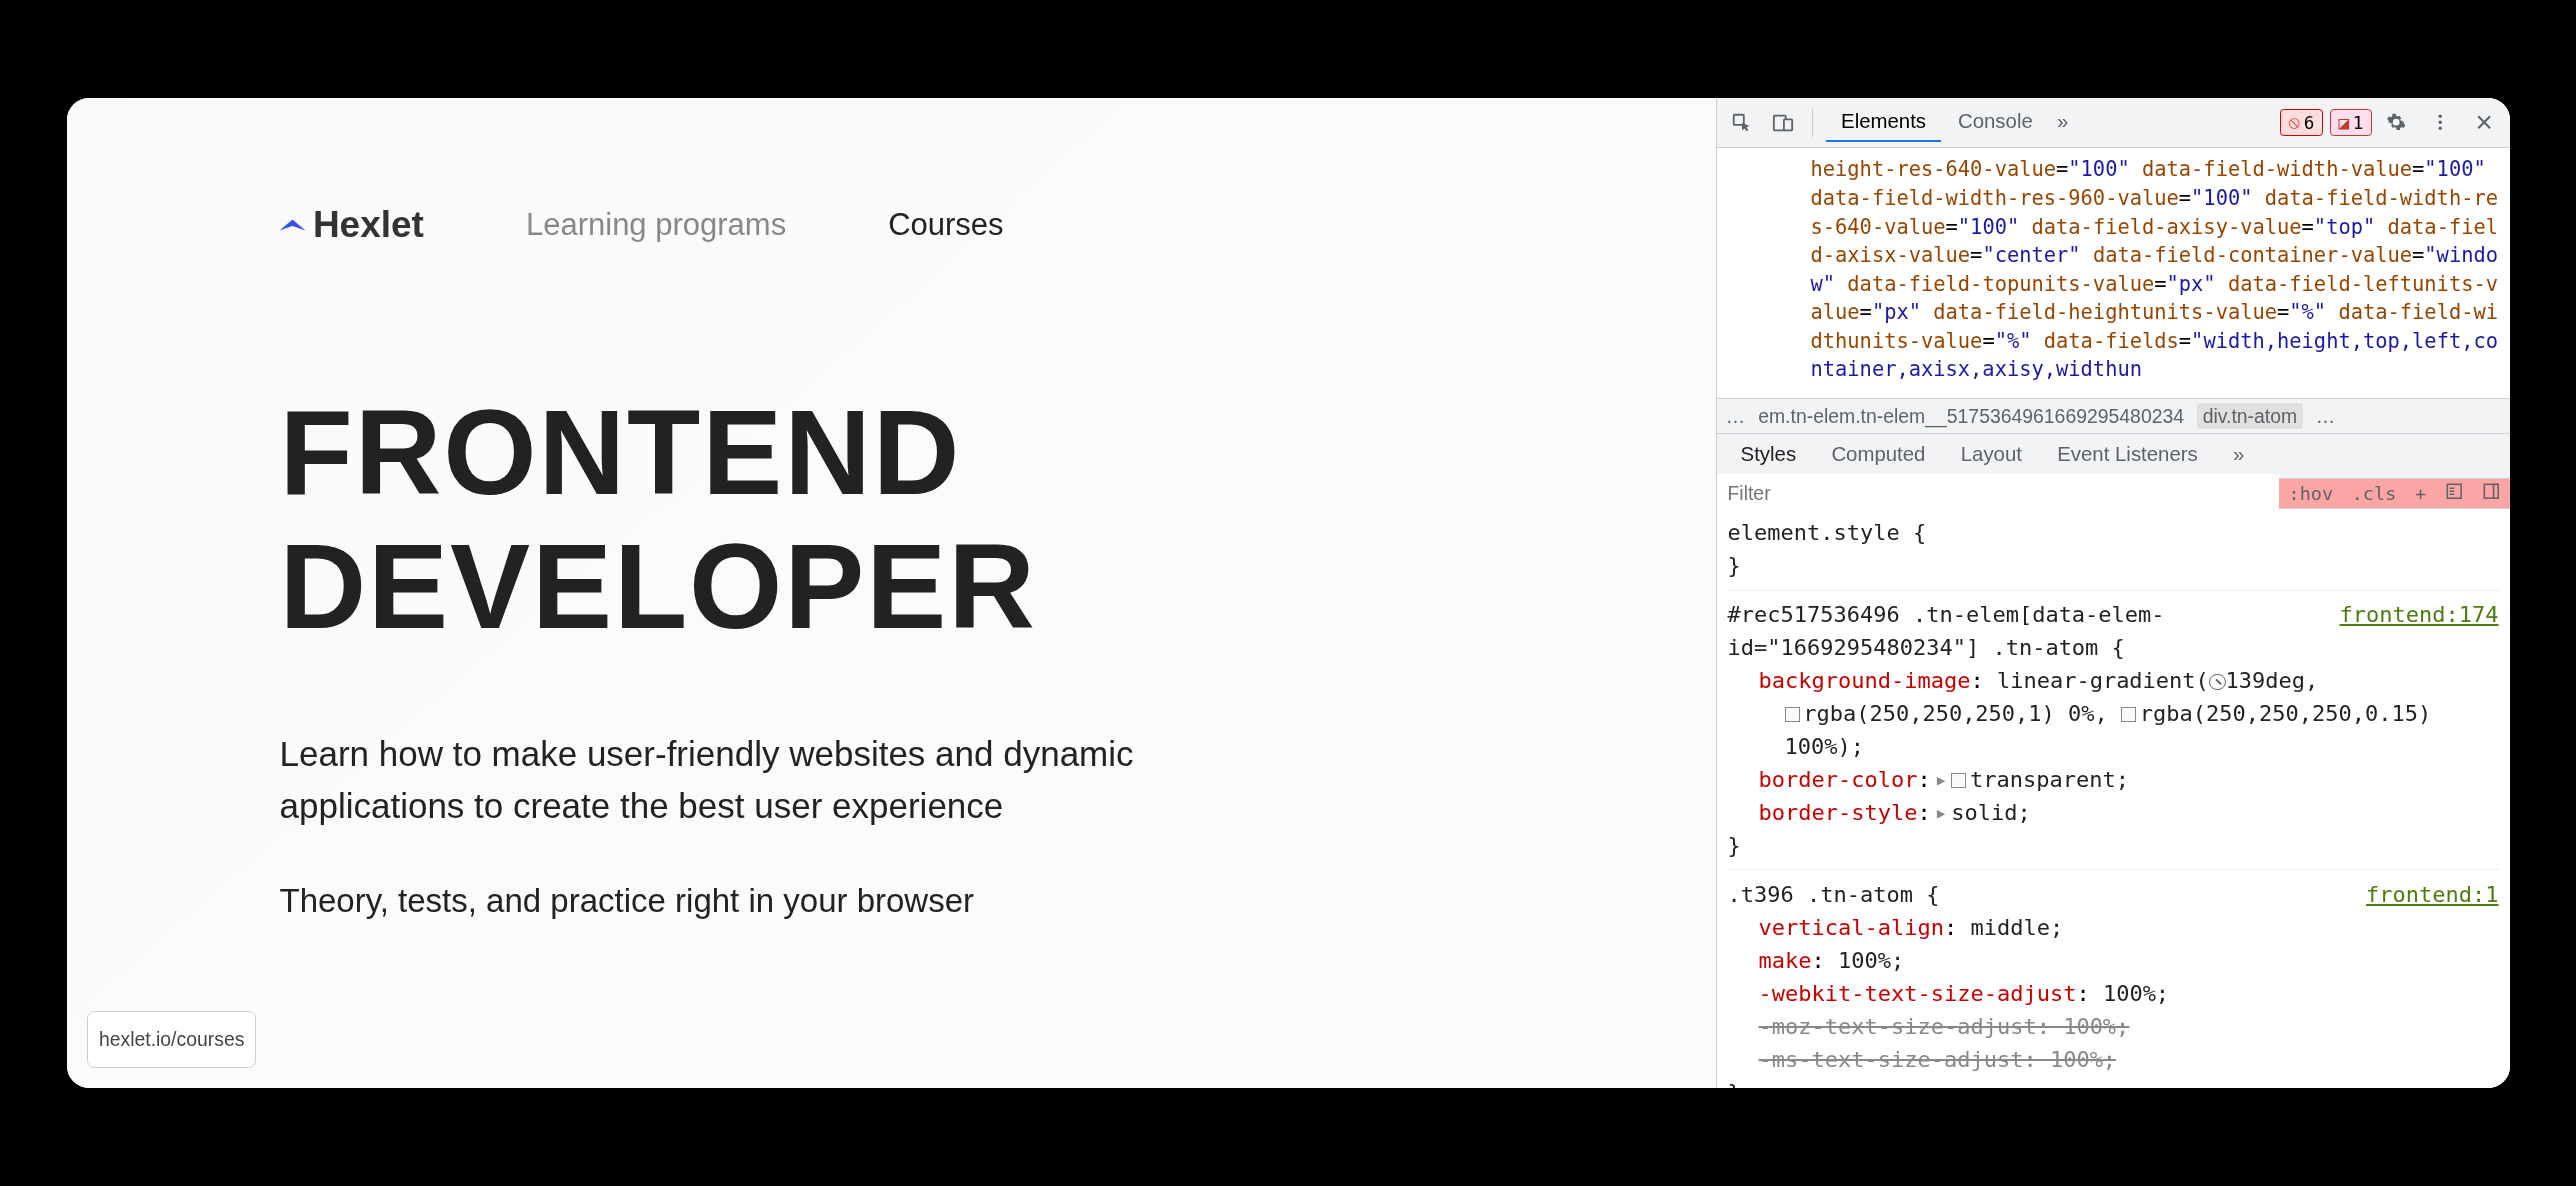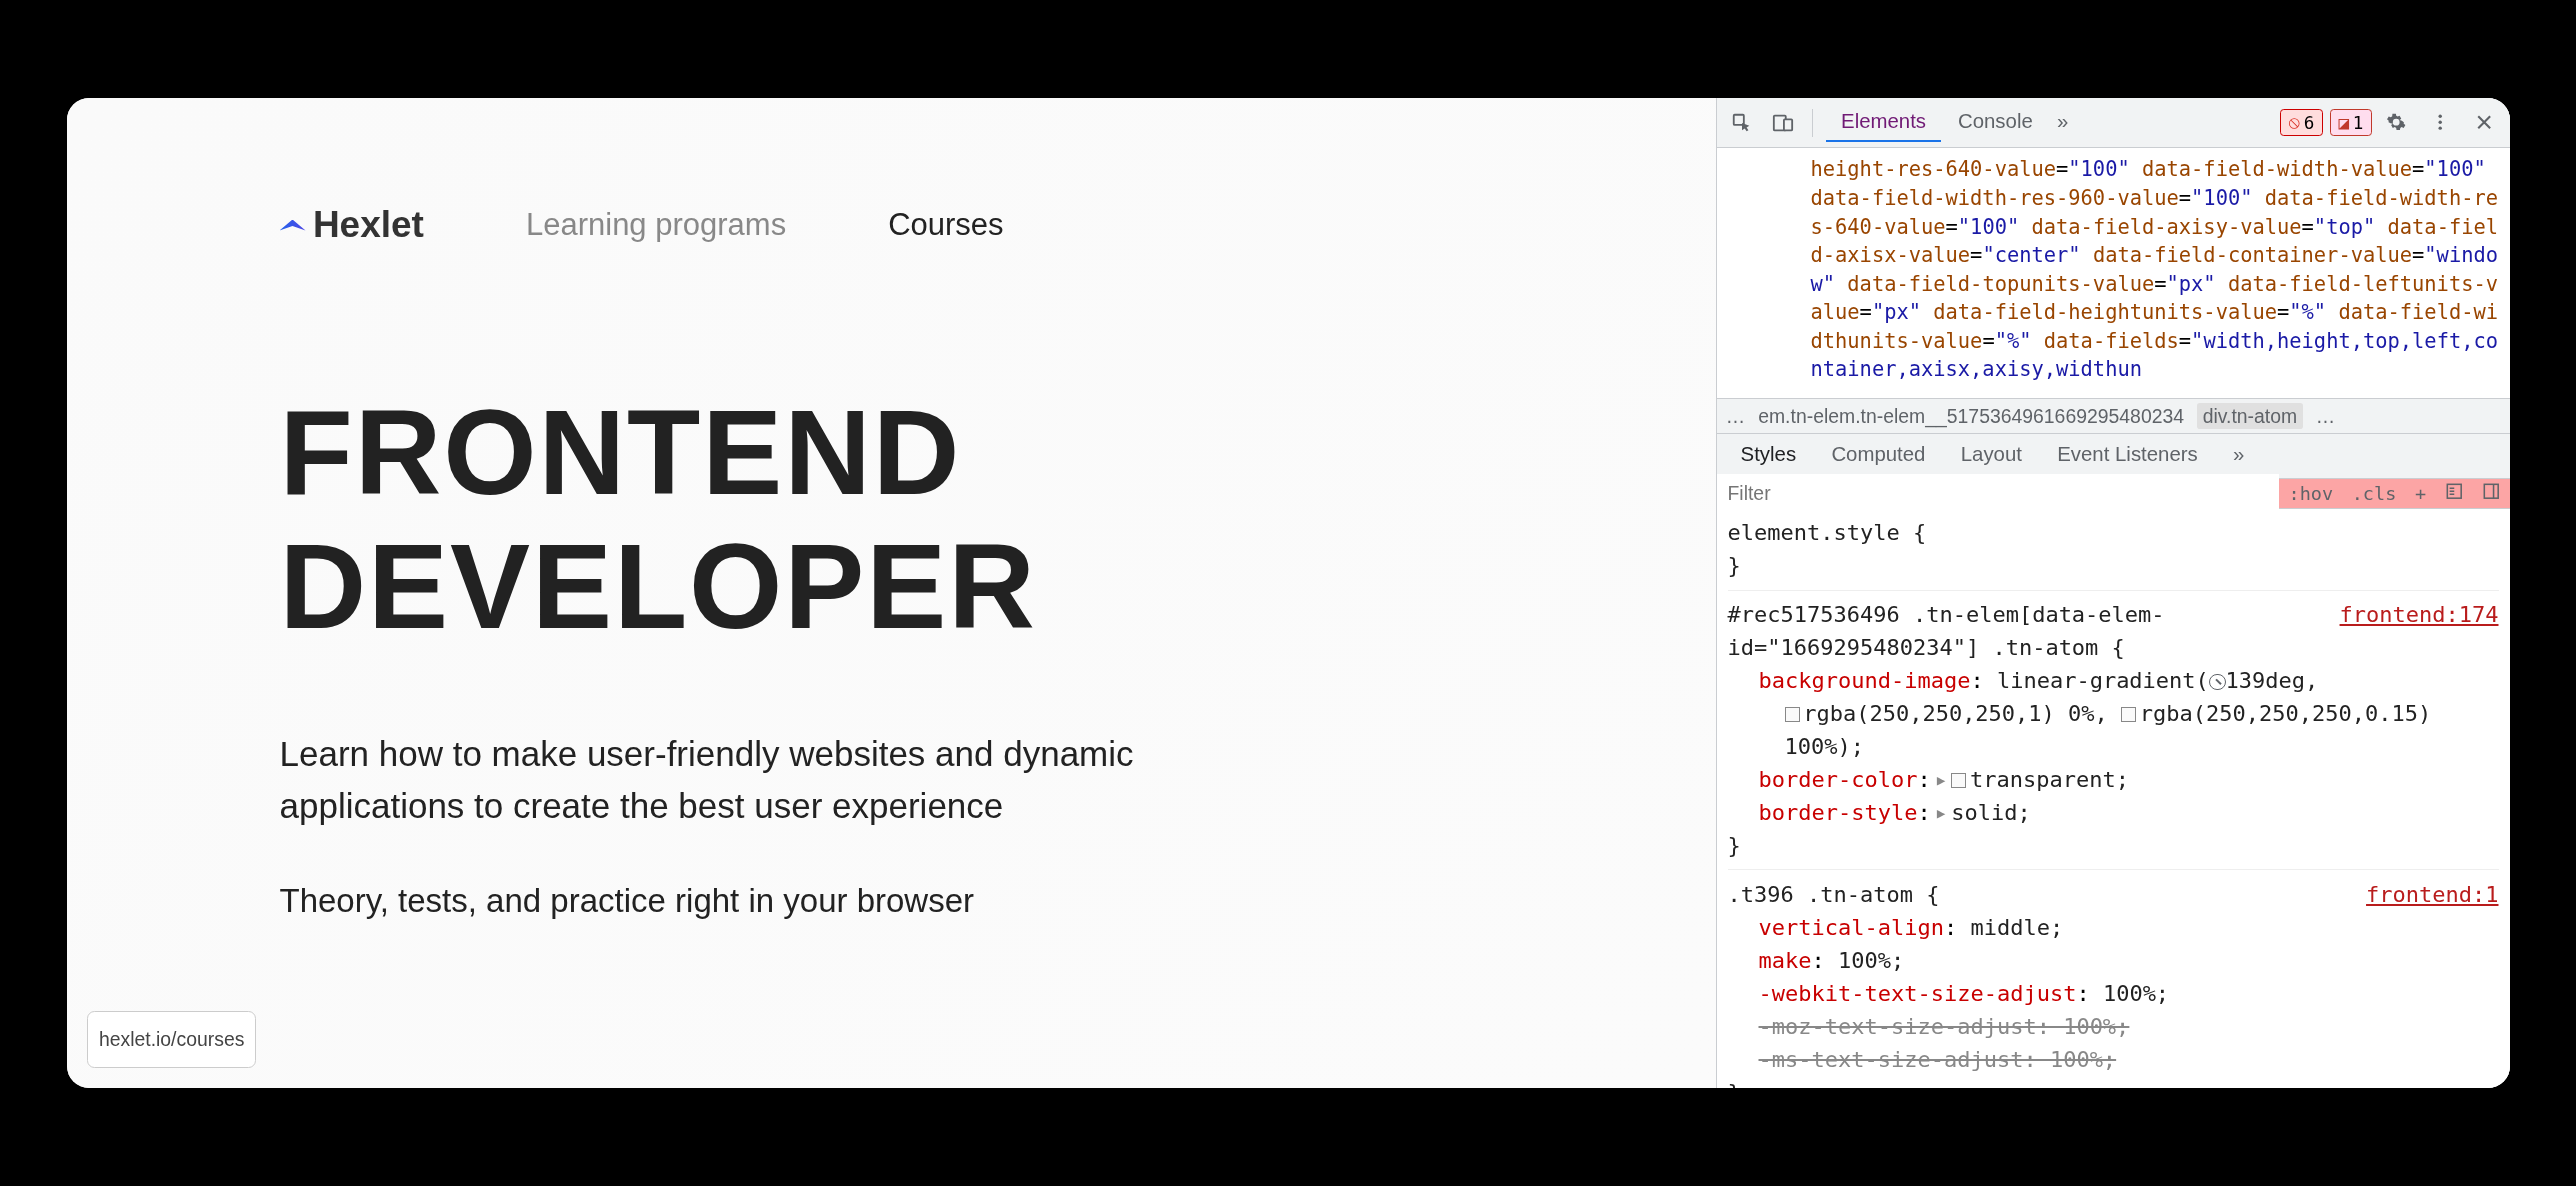--- a/index.html
+++ b/index.html
@@ -16,21 +16,21 @@
 .hero-sub{font-size:35px;color:#222;line-height:1.48;margin-top:74px;max-width:1018px;}
 .hero-desc{font-size:33px;color:#222;margin-top:51px;}
 .url-tip{position:absolute;bottom:20.4px;left:20.4px;background:#fff;border:0.9px solid #ccc;border-radius:7.4px;padding:16px 11px;font-size:19.4px;color:#444;}
 
 .devtools{width:794px;background:#f1f3f4;border-left:0.9px solid #cacdd1;display:flex;flex-direction:column;font-family:Menlo,Monaco,Consolas,monospace;}
 .dt-top{height:50px;background:#f1f3f4;border-bottom:0.9px solid #cacdd1;display:flex;align-items:center;padding:0 9.3px;gap:7.4px;}
 .dt-ibtn{width:33px;height:33px;display:flex;align-items:center;justify-content:center;color:#5f6368;}
 .dt-sep{width:0.9px;height:28px;background:#cacdd1;margin:0 5.6px;}
 .dt-tabs{display:flex;gap:1.9px;}
 .dt-tab{padding:7.4px 15px;font-size:20.4px;color:#5f6368;font-family:-apple-system,sans-serif;}
-.dt-tab.active{color:#701a75;border-bottom:2.8px solid #1a73e8;}
+.dt-tab.active{color:#000000;border-bottom:2.8px solid #1a73e8;}
 .dt-more{padding:7.4px;color:#5f6368;font-family:-apple-system,sans-serif;font-size:20.4px;}
 .dt-badges{display:flex;gap:7.4px;margin-left:auto;}
 .dt-badge{display:flex;align-items:center;gap:3.7px;background:#fdd;border:0.9px solid #c00;border-radius:3.7px;padding:1.9px 7.4px;font-size:17.6px;}
 .dt-badge-err .bic{color:#d93025;}
 .dt-badge-warn{background:#fde;border-color:#c0392b;}
 .dt-badge-warn .bic{color:#c0392b;}
 .dt-right{display:flex;gap:11px;color:#5f6368;align-items:center;}
 .dt-elements{background:#fff;padding:7.4px 11px;font-size:20.4px;line-height:1.4;height:250px;overflow:hidden;}
 .attr{color:#994500;}
 .val{color:#1a1aa6;}
@@ -40,21 +40,21 @@
 .dt-ptab{padding:9.3px 16.7px;font-size:20.4px;color:#5f6368;font-family:-apple-system,sans-serif;}
 .dt-ptab.active{color:#202124;border-bottom:2.8px solid #1a73e8;}
 .dt-filter{display:flex;align-items:center;border-bottom:0.9px solid #cacdd1;background:#fca5a5;height:30px;}
 .dt-filter input{flex:1;border:none;padding:7.4px 11px;font-size:19.4px;outline:none;font-family:-apple-system,sans-serif;}
 .dt-fbtn{padding:5.6px 9.3px;font-size:18.5px;color:#5f6368;font-family:Menlo,monospace;}
 .dt-styles{background:#fff;padding:7.4px 11px;font-size:22px;line-height:1.5;flex:1;overflow:hidden;}
 .sel{color:#222;}
 .prop{color:#c80000;}
 .pv{color:#222;}
 .struck{text-decoration:line-through;color:#888;}
-.srclnk{float:right;text-decoration:underline;color:#b91c1c;text-align:center;}
+.srclnk{float:right;text-decoration:underline;color:#4d7c0f;text-align:center;}
 .srule{border-bottom:0.9px solid #eee;padding-bottom:7.4px;margin-bottom:7.4px;}
 .indent{padding-left:31px;}
 .swatch{display:inline-block;width:15px;height:15px;border:0.9px solid #888;vertical-align:middle;margin-right:3.7px;background:#fafafa;}
 .arrow{display:inline-block;color:#888;margin:0 3.7px;}
 .cirq{display:inline-block;width:16.7px;height:16.7px;border:1.9px solid #5f6368;border-radius:50%;vertical-align:middle;position:relative;}
 .cirq::after{content:"";position:absolute;width:7.4px;height:1.9px;background:#5f6368;top:6.5px;left:5.6px;transform:rotate(45deg);}
 </style>
 </head>
 <body>
 

